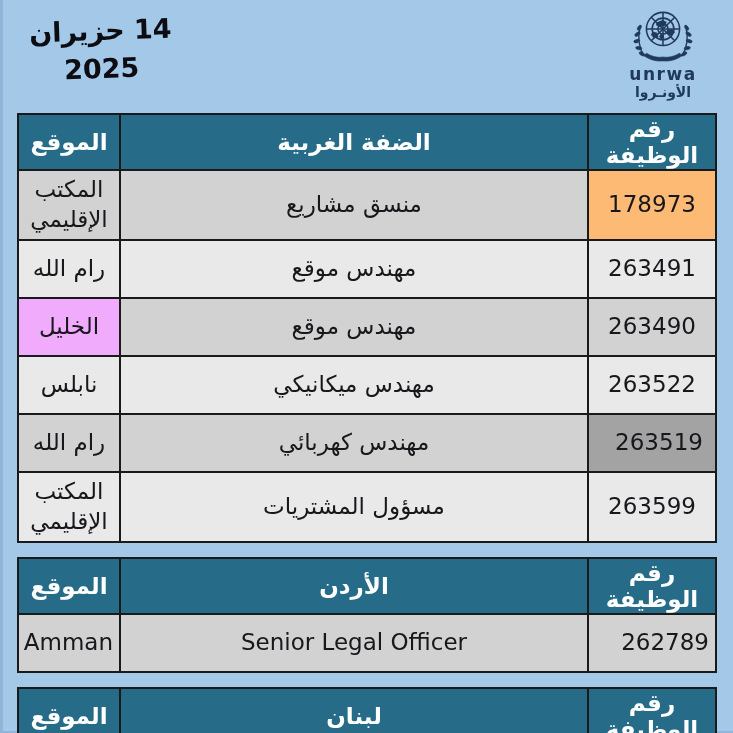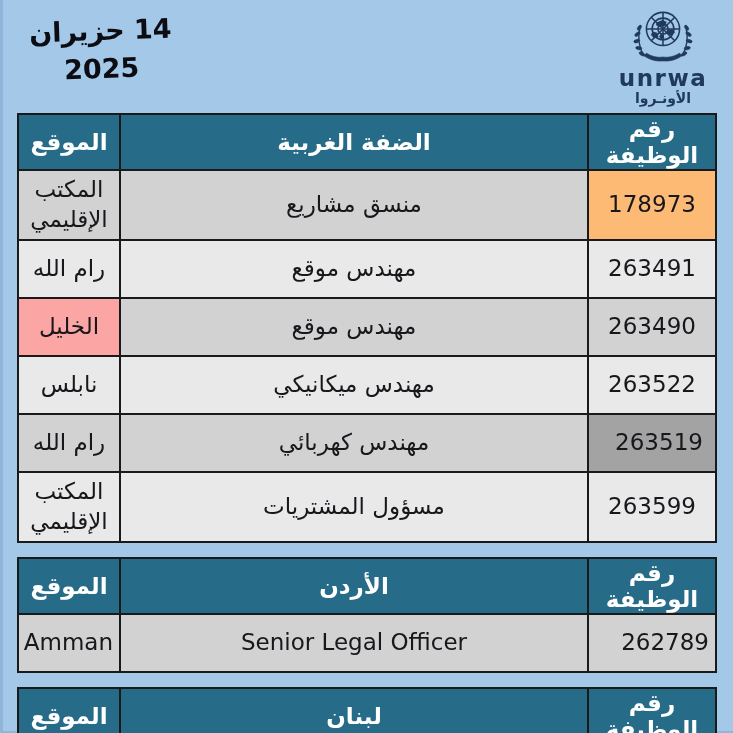--- a/index.html
+++ b/index.html
@@ -54,21 +54,21 @@
   .logo {
     position: absolute;
     top: 6px;
     right: 22px;
     width: 96px;
     text-align: center;
     color: #203a5c;
   }
   .logo svg { display: block; margin: 0 auto; }
   .logo-en {
-    font-size: 23px;
+    font-size: 17px;
     font-weight: bold;
     letter-spacing: 1.5px;
     line-height: 1.05;
     direction: ltr;
   }
   .logo-ar {
     font-size: 14px;
     font-weight: bold;
     line-height: 1.2;
   }
@@ -186,21 +186,21 @@
             <td class="cell-location" style="background: rgb(210, 210, 210);">المكتب الإقليمي</td>
           </tr>
           <tr>
             <td class="cell-number" style="background: rgb(233, 233, 233);">263491</td>
             <td class="cell-title" style="background: rgb(233, 233, 233);">مهندس موقع</td>
             <td class="cell-location" style="background: rgb(233, 233, 233);">رام الله</td>
           </tr>
           <tr>
             <td class="cell-number" style="background: rgb(210, 210, 210);">263490</td>
             <td class="cell-title" style="background: rgb(210, 210, 210);">مهندس موقع</td>
-            <td class="cell-location" style="background: #fca5a5;">الخليل</td>
+            <td class="cell-location" style="background: #f0abfc;">الخليل</td>
           </tr>
           <tr>
             <td class="cell-number" style="background: rgb(233, 233, 233);">263522</td>
             <td class="cell-title" style="background: rgb(233, 233, 233);">مهندس ميكانيكي</td>
             <td class="cell-location" style="background: rgb(233, 233, 233);">نابلس</td>
           </tr>
           <tr>
             <td class="cell-number" style="background: #a3a3a3; padding-left: 20px;">263519</td>
             <td class="cell-title" style="background: rgb(210, 210, 210); text-align: center;">مهندس كهربائي</td>
             <td class="cell-location" style="background: rgb(210, 210, 210);">رام الله</td>

